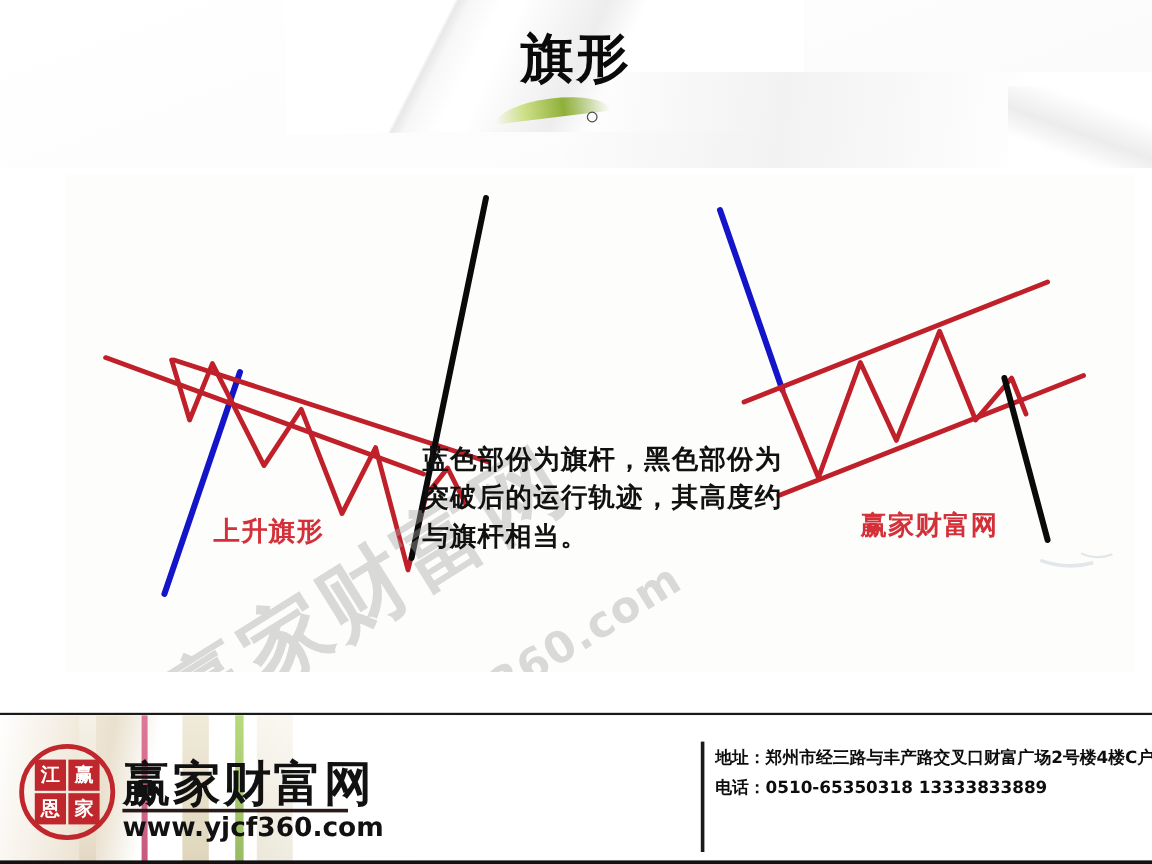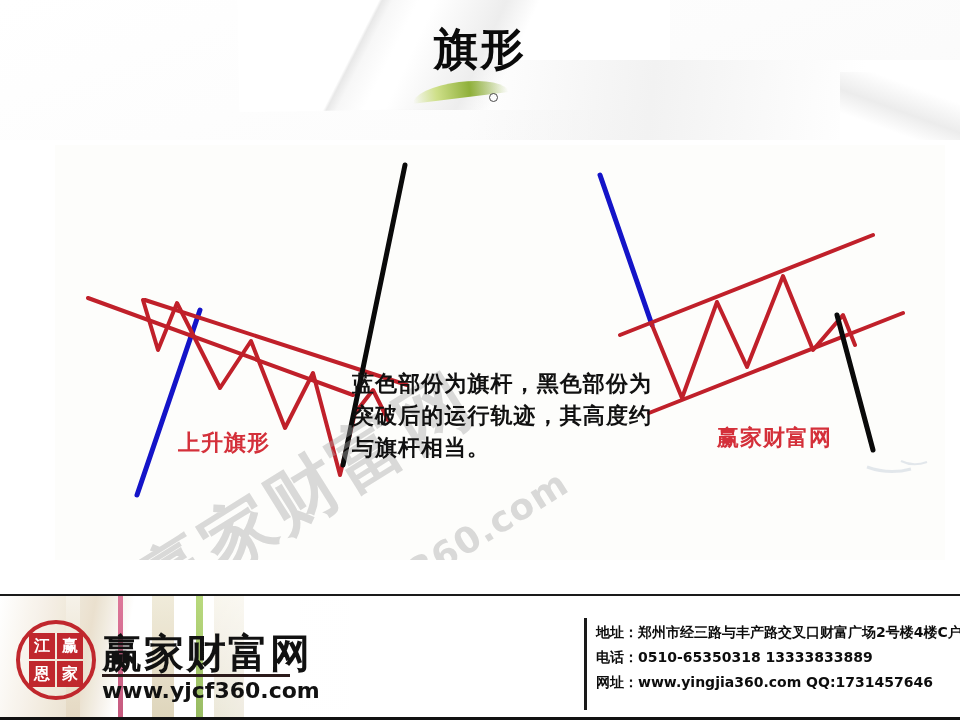--- a/index.html
+++ b/index.html
@@ -324,17 +324,16 @@
   </div>
 
   <div class="brand-cn">赢家财富网</div>
   <div class="brand-rule"></div>
   <div class="brand-url">www.yjcf360.com</div>
 
   <div class="contact-rule"></div>
   <div class="contact">
     <div class="contact-line">地址：郑州市经三路与丰产路交叉口财富广场2号楼4楼C户</div>
     <div class="contact-line">电话：0510-65350318  13333833889</div>
-    <div class="contact-line">网址：www.yingjia360.com  QQ:1731457646</div>
   </div>
 
   <div class="bottom-rule"></div>
 </div>
 
 </body></html>

